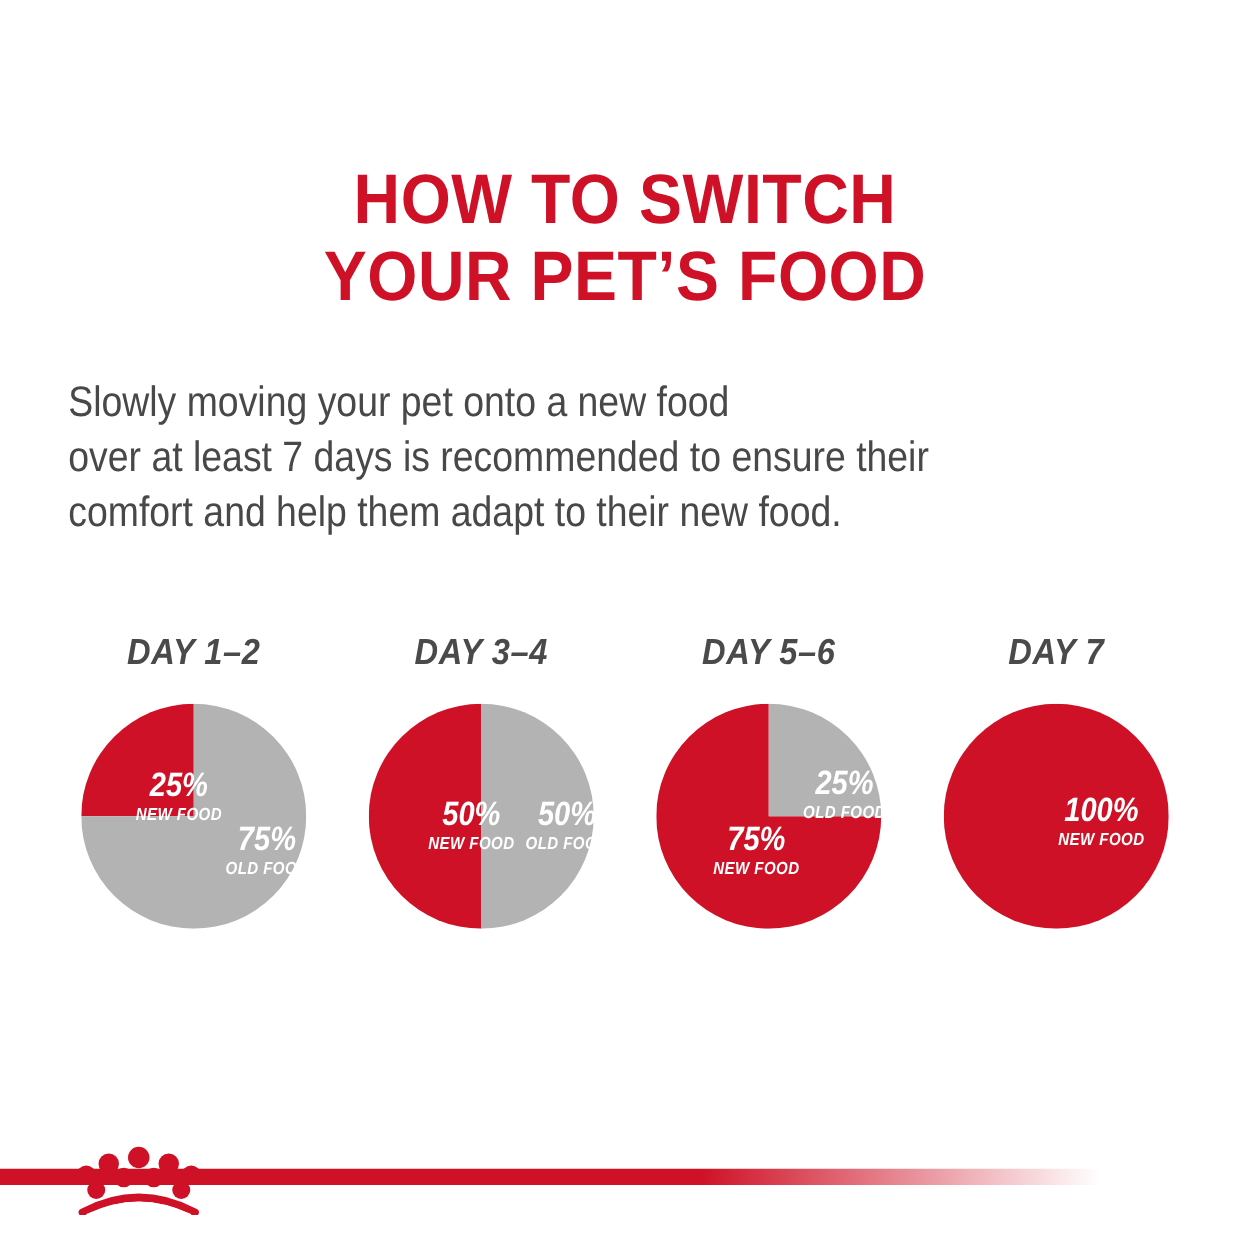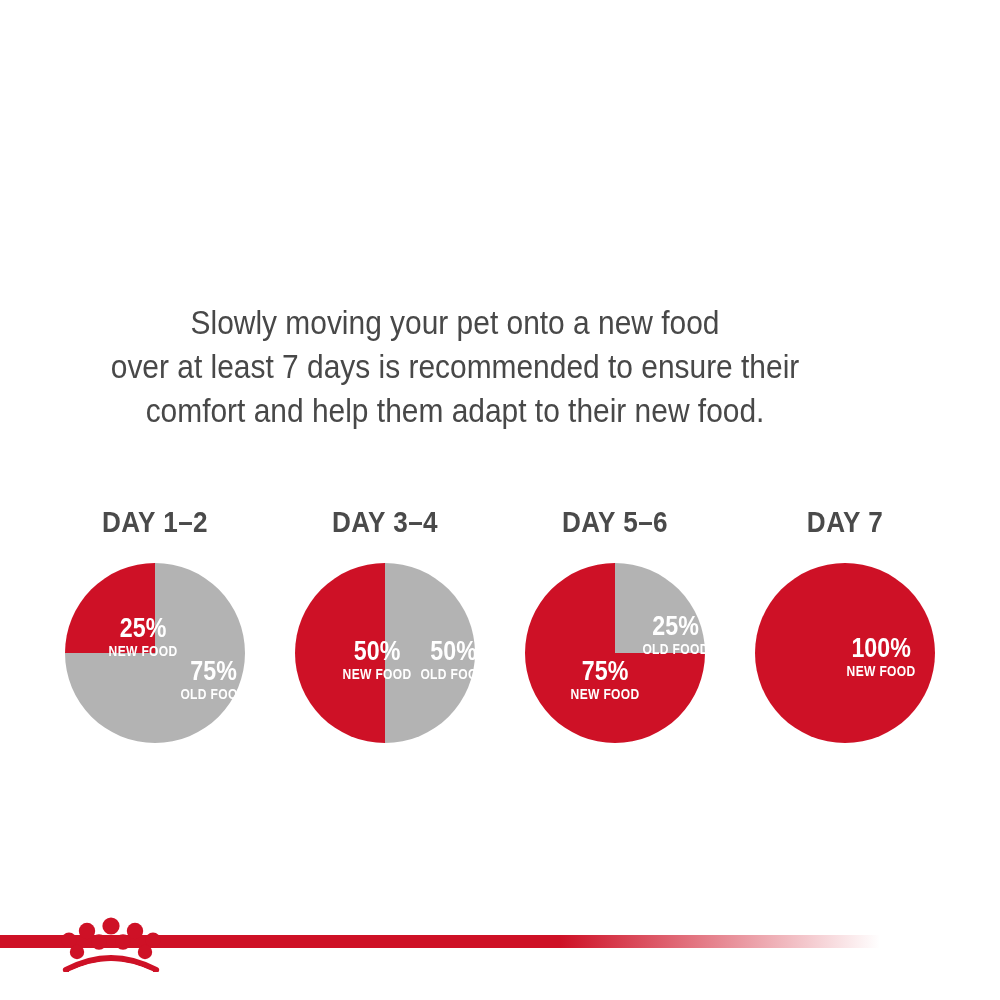--- a/index.html
+++ b/index.html
@@ -43,21 +43,20 @@
     transform-origin: center center;
     white-space: nowrap;
   }
 
   
   .subtitle-block {
     position: absolute;
     top: 300px;
     left: 0;
     width: 910px;
-    text-align: center;
   }
   .subtitle-line {
     display: block;
     color: #484848;
     font-family: "Liberation Sans Narrow", "Liberation Sans", sans-serif;
     font-weight: normal;
     font-size: 34px;
     line-height: 44px;
     letter-spacing: 0px;
     transform: scaleX(0.88);
@@ -74,20 +73,21 @@
     height: 260px;
     display: flex;
     flex-direction: row;
     justify-content: center;
     align-items: flex-start;
   }
   .pie-cell {
     width: 230px;
     height: 260px;
     position: relative;
+    font-style: italic;
   }
   .day-label {
     position: absolute;
     top: 0;
     left: 0;
     width: 230px;
     text-align: center;
     color: #4a4a4a;
     font-family: "Liberation Sans Narrow", "Liberation Sans", sans-serif;
     font-weight: bold;
@@ -164,20 +164,24 @@
     width: 110px;
     height: 62px;
   }
   .logo svg { display: block; }
 </style>
 </head>
 <body>
 
 <div class="page">
 
+  <div class="title-block">
+    <span class="title-line">HOW TO SWITCH</span>
+    <span class="title-line">YOUR PET’S FOOD</span>
+  </div>
 
   <div class="subtitle-block">
     <span class="subtitle-line">Slowly moving your pet onto a new food</span>
     <span class="subtitle-line">over at least 7 days is recommended to ensure their</span>
     <span class="subtitle-line">comfort and help them adapt to their new food.</span>
   </div>
 
   <div class="pies" id="pie-row">
       <div class="pie-cell">
         <div class="day-label">DAY 1–2</div>

